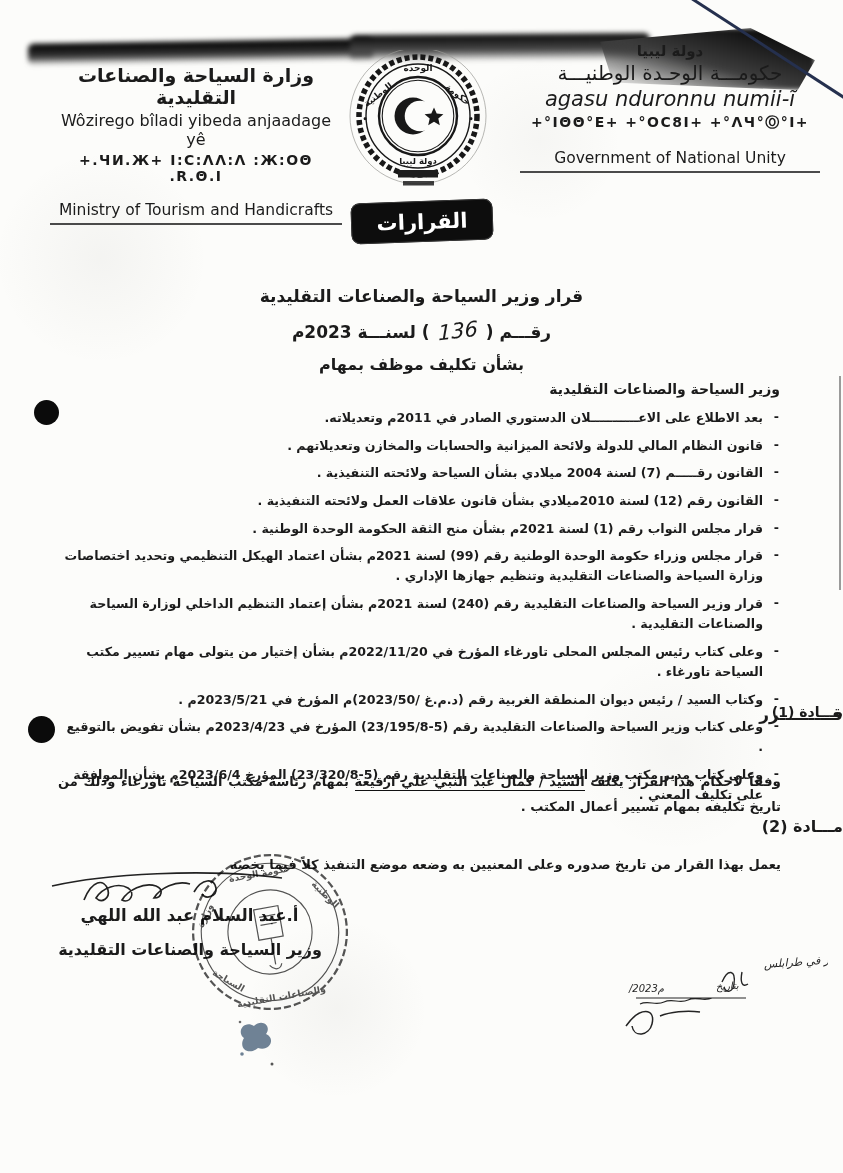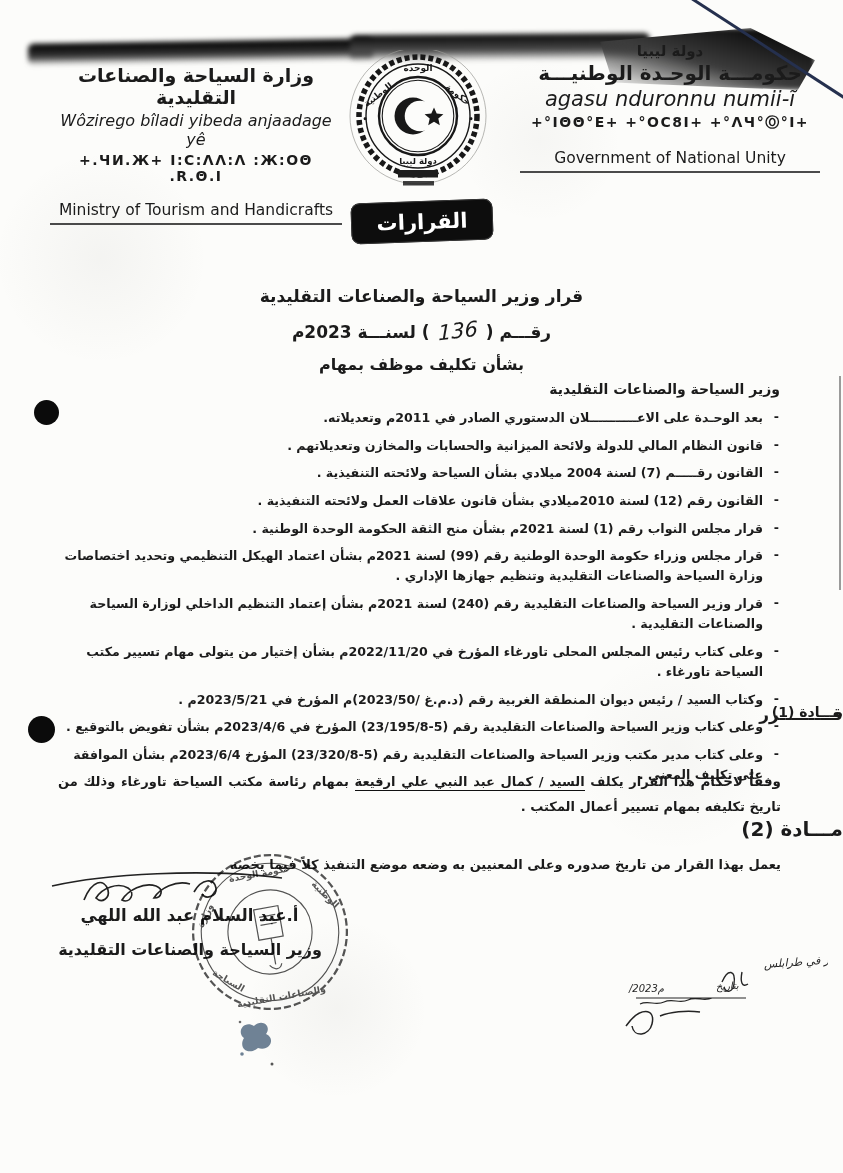--- a/index.html
+++ b/index.html
@@ -33,26 +33,26 @@
     transform-origin:0 0;transform:rotate(33deg);}
   .punch-dot{position:absolute;border-radius:50%;background:#0b0b0b;}
   .dot1{left:34px;top:400px;width:25px;height:25px;}
   .dot2{left:28px;top:716px;width:27px;height:27px;}
   .edge-line{position:absolute;right:2px;top:376px;width:2px;height:214px;background:#4b4b4b;opacity:.55;}
   
   .hdr-left{position:absolute;left:50px;top:64px;width:292px;text-align:center;}
   .hdr-right{position:absolute;left:520px;top:42px;width:300px;text-align:center;}
   .ar{direction:rtl;unicode-bidi:isolate;}
   .hdr-ar-min{font-size:19px;font-weight:bold;letter-spacing:-.5px;}
-  .hdr-latin{font-size:16px;margin-top:3px;font-style:italic;}
+  .hdr-latin{font-size:16px;margin-top:3px;}
   .hdr-tif{font-size:14px;letter-spacing:1.5px;margin-top:3px;font-weight:bold;}
   .hdr-en{font-size:15.5px;margin-top:17px;}
   .hdr-rule{height:0;border-top:2.2px solid #2c2c2c;margin-top:4px;opacity:.85;}
   .state-line{font-size:15px;font-weight:bold;}
-  .gov-ar{font-size:20px;font-weight:bold;margin-top:1px;letter-spacing:-.5px;}
+  .gov-ar{font-size:20px;font-weight:normal;margin-top:1px;letter-spacing:-.5px;}
   .gov-latin{font-size:21px;margin-top:2px;font-style:italic;}
   
   .emblem{position:absolute;left:342px;top:50px;width:152px;height:148px;}
   .emblem text{font-family:"DejaVu Sans",sans-serif;fill:#181818;font-weight:bold;}
   
   .banner{position:absolute;left:351px;top:201px;width:142px;height:41px;
     background:#0d0d0d;border-radius:9px;transform:rotate(-2deg);
     display:flex;align-items:center;justify-content:center;
     box-shadow:0 0 0 1px #3a3a3a inset;}
   .banner span{color:#ffffff;font-size:21px;font-weight:bold;direction:rtl;}
@@ -66,21 +66,21 @@
   .authority{position:absolute;right:63px;top:381px;font-size:14px;font-weight:bold;direction:rtl;}
   
   .preamble{position:absolute;right:62px;left:58px;top:408px;margin:0;padding:0;
     list-style:none;direction:rtl;font-size:12.6px;font-weight:bold;line-height:1.6;}
   .preamble li{position:relative;padding-right:18px;margin-bottom:7.5px;text-align:right;}
   .preamble li::before{content:"-";position:absolute;right:2px;top:-1px;font-weight:bold;}
   
   .center-head{position:absolute;left:0;right:0;text-align:right;direction:rtl;font-weight:bold;}
   .decided{top:704px;font-size:17px;}
   .article1-h{top:704px;font-size:14px;}
-  .article2-h{top:817px;font-size:20px;}
+  .article2-h{top:817px;font-size:16px;}
   .para{position:absolute;right:62px;left:58px;direction:rtl;font-size:13px;font-weight:bold;line-height:1.9;}
   .para1{top:756px;text-align:justify;}
   .para1 .lead{font-size:13.5px;}
   .para1 .u{text-decoration:none;border-bottom:1.6px solid #111;padding-bottom:1px;}
   .para2{top:840px;text-align:right;}
   
   .sig-squiggle{position:absolute;left:44px;top:864px;width:245px;height:48px;}
   .sig-name{position:absolute;left:52px;top:906px;width:275px;text-align:center;direction:rtl;
     font-size:16.5px;font-weight:bold;}
   .sig-title{position:absolute;left:40px;top:940px;width:300px;text-align:center;direction:rtl;
@@ -149,30 +149,30 @@
 
   <div class="title-block">
     <div class="t1">قرار وزير السياحة والصناعات التقليدية</div>
     <div class="t2"><span>رقـــم  (</span><span class="hand-num">136</span><span>)  لسنـــة  2023م</span></div>
     <div class="t3">بشأن  تكليف موظف بمهام</div>
   </div>
 
   <div class="authority">وزير السياحة والصناعات التقليدية</div>
 
   <ul class="preamble">
-    <li>بعد الوحـدة على الاعـــــــــــلان الدستوري الصادر في  2011م وتعديلاته.</li>
+    <li>بعد الاطلاع على الاعـــــــــــلان الدستوري الصادر في  2011م وتعديلاته.</li>
     <li>قانون النظام المالي للدولة ولائحة الميزانية والحسابات والمخازن وتعديلاتهم .</li>
     <li>القانون رقـــــم (7) لسنة 2004 ميلادي بشأن السياحة ولائحته التنفيذية .</li>
     <li>القانون رقم (12) لسنة 2010ميلادي بشأن قانون علاقات العمل ولائحته التنفيذية .</li>
     <li>قرار مجلس النواب رقم (1) لسنة 2021م بشأن منح الثقة الحكومة الوحدة الوطنية .</li>
     <li>قرار مجلس وزراء حكومة الوحدة الوطنية رقم (99) لسنة 2021م بشأن اعتماد الهيكل التنظيمي وتحديد اختصاصات وزارة السياحة والصناعات التقليدية وتنظيم جهازها الإداري .</li>
     <li>قرار وزير السياحة والصناعات التقليدية  رقم (240) لسنة 2021م بشأن إعتماد التنظيم الداخلي لوزارة السياحة والصناعات التقليدية .</li>
     <li>وعلى كتاب رئيس المجلس المحلى تاورغاء المؤرخ في 2022/11/20م  بشأن إختيار من يتولى مهام تسيير مكتب السياحة تاورغاء .</li>
     <li>وكتاب السيد / رئيس ديوان المنطقة الغربية رقم (د.م.غ /2023/50)م المؤرخ في 2023/5/21م .</li>
-    <li>وعلى كتاب وزير السياحة والصناعات التقليدية رقم (5-23/195/8) المؤرخ في 2023/4/6م بشأن تفويض بالتوقيع .</li>
+    <li>وعلى كتاب وزير السياحة والصناعات التقليدية رقم (5-23/195/8) المؤرخ في 2023/4/23م بشأن تفويض بالتوقيع .</li>
     <li>وعلى كتاب مدير مكتب وزير السياحة والصناعات التقليدية رقم (5-23/320/8) المؤرخ 2023/6/4م بشأن الموافقة على تكليف المعني .</li>
   </ul>
 
   <div class="center-head decided">قـــــــــرر</div>
   <div class="center-head article1-h">مـــادة (1)</div>
 
   <p class="para para1"><span class="lead">وفقاً لاحكام</span><span> هذا القرار يكلف </span><span class="u">السيد / كمال عبد النبي علي ارقيعة</span><span> بمهام رئاسة مكتب السياحة تاورغاء  وذلك من تاريخ تكليفه بمهام تسيير أعمال المكتب .</span></p>
 
   <div class="center-head article2-h">مـــادة (2)</div>
   <p class="para para2">يعمل بهذا القرار من تاريخ صدوره وعلى المعنيين به وضعه موضع التنفيذ كلاً فيما يخصه</p>

